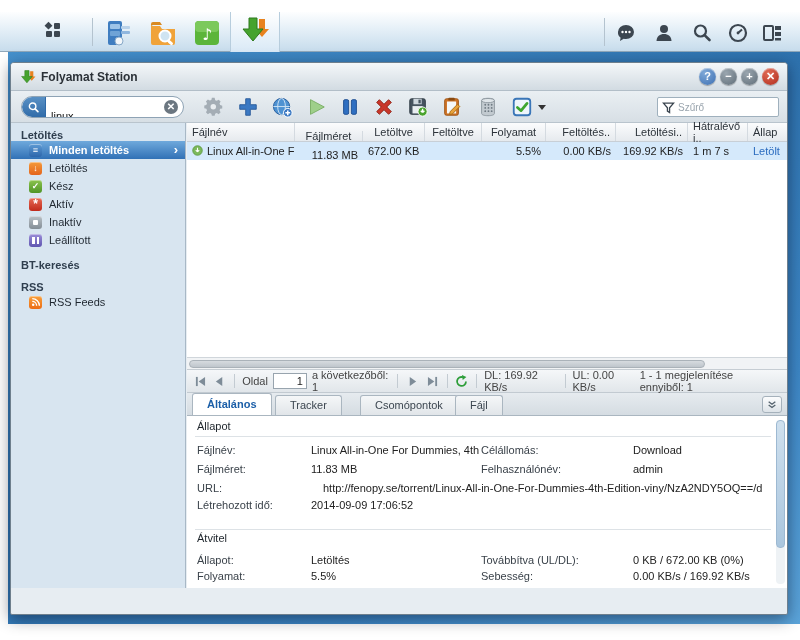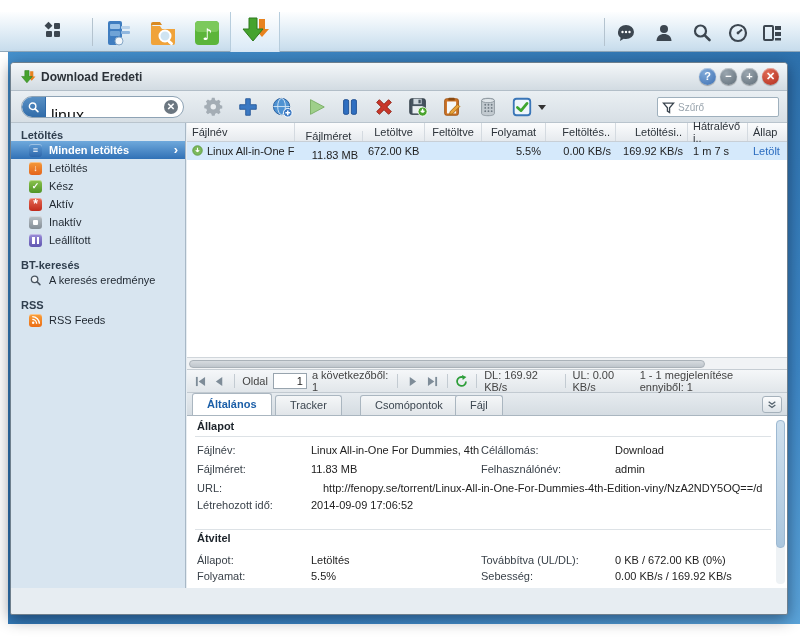--- a/index.html
+++ b/index.html
@@ -36,21 +36,21 @@
   .ctrl-gray { background:radial-gradient(circle at 35% 30%,#9aa6af,#5f6d78); }
   .ctrl-close{ background:radial-gradient(circle at 35% 30%,#e06a54,#b02c1d); }
 
   
   .wtoolbar { position:absolute; left:0; top:28px; right:0; height:32px;
     background:linear-gradient(#eaeff3,#d7dfe5); border-bottom:1px solid #b9c4cd; }
   .searchbox { position:absolute; left:10px; top:5px; width:163px; height:22px; background:#fff;
     border:1px solid #8ea3b5; border-radius:11px; display:flex; align-items:center; overflow:hidden; }
   .search-btn { width:24px; height:22px; background:linear-gradient(#5a92c6,#2f6aa8); border-right:1px solid #2f6aa8;
     border-radius:11px 0 0 11px; display:flex; align-items:center; justify-content:center; flex:0 0 auto; }
-  .search-text { flex:1; padding-left:5px; font-size:16px; color:#111;
+  .search-text { flex:1; padding-left:5px; font-size:11px; color:#111;
     text-decoration:underline; text-decoration-style:wavy; text-decoration-color:#e03a2a; text-decoration-thickness:1px; text-underline-offset:3px;margin-top:18px; }
   .search-clear { flex:0 0 auto; margin-right:5px; width:14px; height:14px; border-radius:50%; background:#6b7680;
     color:#fff; font-size:10px; line-height:14px; text-align:center; font-weight:bold; }
   .tool-ico { position:absolute; top:4px; width:26px; height:24px; display:flex; align-items:center; justify-content:center; }
   .tool-caret { position:absolute; top:14px; width:0; height:0; border-left:4px solid transparent; border-right:4px solid transparent; border-top:5px solid #333; }
   .filterbox { position:absolute; right:8px; top:6px; width:122px; height:20px; background:#fff;
     border:1px solid #9fb0bd; border-radius:2px; display:flex; align-items:center; }
   .filterbox svg { margin:0 3px 0 4px; flex:0 0 auto; }
   .filter-input { border:none; outline:none; width:90px; font-size:10px; color:#333; font-family:"Liberation Sans",sans-serif; background:transparent; }
   .filter-input::placeholder { color:#9aa5ae; }
@@ -113,26 +113,26 @@
   .dtabs { position:absolute; left:0; right:0; top:270px; height:23px;
     background:linear-gradient(#e6ebef,#d5dce2); border-bottom:1px solid #aab6c0; }
   .dtab { position:absolute; bottom:0; height:20px; padding:0 14px; line-height:19px; font-size:11px; color:#3c4650;
     background:linear-gradient(#f5f7f8,#e1e5e9); border:1px solid #aab6c0; border-bottom:none; border-radius:3px 3px 0 0; }
   .dtab.active { background:#fff; color:#1c5fa8; font-weight:bold; height:22px; line-height:21px; }
   .collapse-btn { position:absolute; right:5px; top:3px; width:20px; height:17px; border:1px solid #a5b1bb; border-radius:3px;
     background:linear-gradient(#fbfcfd,#dde3e8); display:flex; align-items:center; justify-content:center; }
 
   
   .details { position:absolute; left:0; right:0; top:293px; bottom:0; background:#fff; overflow:hidden; }
-  .dsec-title { position:absolute; left:10px; font-size:11px; font-weight:bold; color:#1d242b; }
+  .dsec-title { position:absolute; left:10px; font-size:11px; font-weight:normal; color:#1d242b; }
   .dsec-line { position:absolute; left:8px; right:16px; height:1px; background:#dde2e6; }
   .drow { position:absolute; left:10px; right:16px; height:16px; font-size:11px; color:#222; }
   .drow span { position:absolute; top:0; white-space:nowrap; }
   .dl1 { left:0; color:#3a424a; } .dv1 { left:114px; }
-  .dl2 { left:284px; color:#3a424a; } .dv2 { left:418px; }
+  .dl2 { left:284px; color:#3a424a; } .dv2 { left:436px; }
   .dv-wide { left:114px; right:0; overflow:hidden;padding-left:12px; }
   .dlink { color:#2165b0; }
 
   
   .wfooter { position:absolute; left:0; right:0; bottom:0; height:26px;
     background:linear-gradient(#eceff2,#ccd5db); border-top:1px solid #a9b6c0; }
   .ftab { position:absolute; left:8px; top:3px; height:20px; padding:0 13px; line-height:19px;
     background:linear-gradient(#fbfcfd,#e6ebef); border:1px solid #9fb0bd; border-radius:3px;
     font-size:11px; font-weight:bold; color:#1e3a5f; letter-spacing:.4px; }
 </style>
@@ -230,21 +230,21 @@
 
   <div class="window">
 
     <div class="titlebar">
       <span style="position:absolute;left:9px;top:6px;">
         <svg width="16" height="16" viewBox="0 0 30 30">
             <polygon points="19,4 25,4 25,14 29,14 22,22 15,14 19,14" fill="#e8821e"></polygon>
             <polygon points="9,3 17,3 17,14 23,14 13,26 3,14 9,14" fill="#46a32e" stroke="#2d7a1c"></polygon>
           </svg>
       </span>
-      <span class="win-title">Download Eredeti</span>
+      <span class="win-title">Folyamat Station</span>
       <div class="win-ctrl ctrl-help" style="right:71px;">?</div>
       <div class="win-ctrl ctrl-gray" style="right:50px;">−</div>
       <div class="win-ctrl ctrl-gray" style="right:29px;">+</div>
       <div class="win-ctrl ctrl-close" style="right:8px;">✕</div>
     </div>
 
     <div class="wtoolbar">
       <div class="searchbox">
         <span class="search-btn">
           <svg width="13" height="13" viewBox="0 0 22 22">
@@ -373,29 +373,20 @@
             <span class="si-pausebars">
               <i></i>
               <i></i>
             </span>
           </span>
         <span>Leállított</span>
       </div>
 
       <div class="side-gap"></div>
       <div class="side-head">BT-keresés</div>
-      <div class="side-item">
-        <span style="width:13px;display:flex;justify-content:center;">
-          <svg width="13" height="13" viewBox="0 0 22 22">
-              <circle cx="9.5" cy="9" r="5.5" fill="#eef3f7" stroke="#4a5560" stroke-width="2.2"></circle>
-              <line x1="13.8" y1="13.3" x2="18.5" y2="18" stroke="#4a5560" stroke-width="2.6" stroke-linecap="round"></line>
-            </svg>
-        </span>
-        <span>A keresés eredménye</span>
-      </div>
 
       <div class="side-gap"></div>
       <div class="side-head">RSS</div>
       <div class="side-item">
         <span class="s-ico si-rss">
           <svg width="10" height="10" viewBox="0 0 16 16">
               <circle cx="3.5" cy="12.5" r="2" fill="#fff"></circle>
               <path d="M2 7a7 7 0 0 1 7 7M2 2.5A11.5 11.5 0 0 1 13.5 14" fill="none" stroke="#fff" stroke-width="2.2"></path>
             </svg>
         </span>

